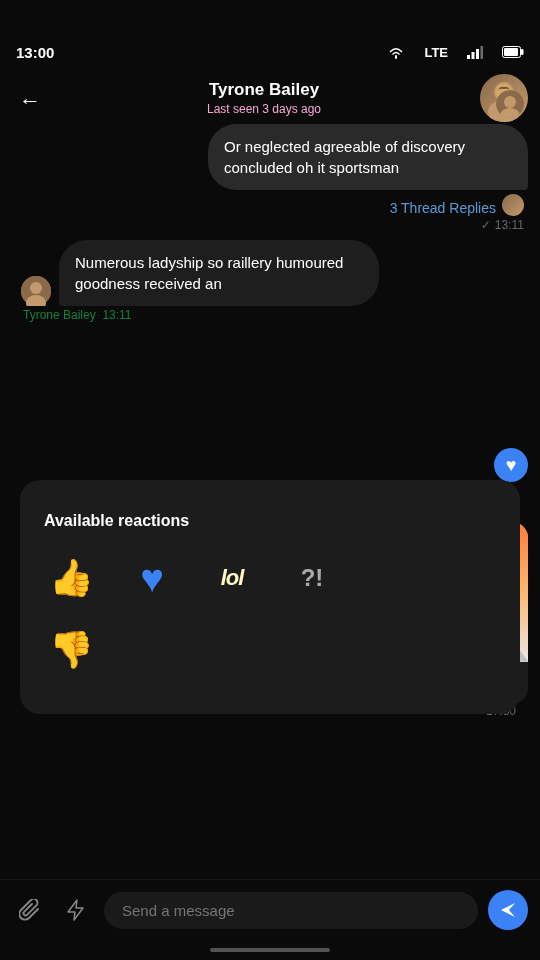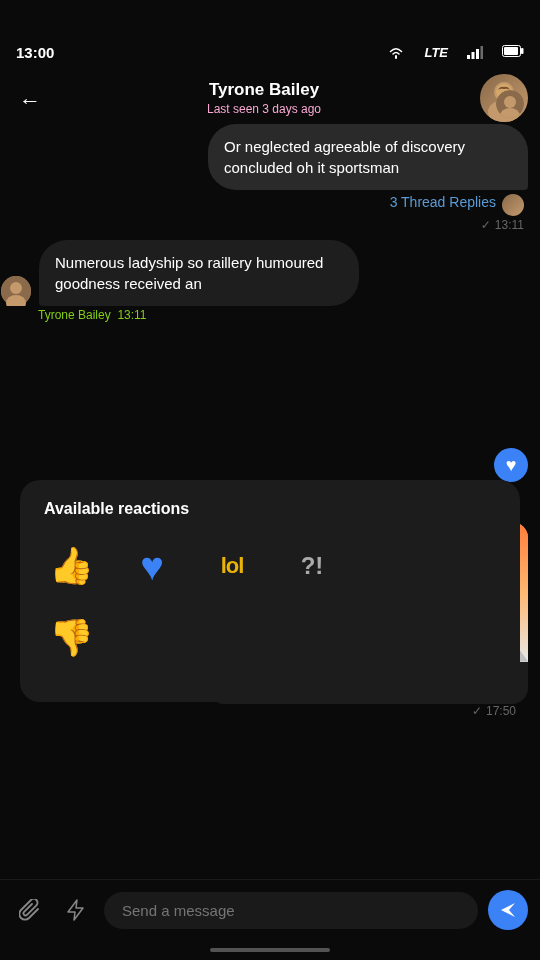--- a/index.html
+++ b/index.html
@@ -23,23 +23,22 @@
       height: 36px;
       margin-top: 32px;
     }
     .status-time {
       font-size: 15px;
       font-weight: 600;
       color: #fff;
     }
     .status-icons {
       display: flex;
-      align-items: flex-start;
+      align-items: center;
       gap: 19px;
-      font-style: italic;
     }
     .status-icons span {
       font-size: 13px;
       color: #fff;
     }
 
     
     .header {
       display: flex;
       align-items: center;
@@ -119,21 +118,21 @@
     }
     .bubble.incoming {
       background: #1e1e1e;
       color: #fff;
       border-bottom-left-radius: 4px;
     }
 
     .thread-replies-row {
       display: flex;
       justify-content: flex-end;
-      align-items: flex-start;
+      align-items: flex-end;
       margin-top: 4px;
       margin-bottom: 2px;
       padding-right: 4px;
     }
     .thread-replies-link {
       color: #5b9bd5;
       font-size: 14px;
       cursor: pointer;
     }
     .thread-avatar-small {
@@ -155,35 +154,35 @@
       margin-bottom: 8px;
       padding-right: 4px;
     }
     .check-mark {
       color: #666;
       font-size: 12px;
     }
 
     .incoming-meta {
       font-size: 12px;
-      color: #84cc16;
-      margin-left: 38px;
+      color: #15803d;
+      margin-left: 23px;
       margin-top: 2px;
       margin-bottom: 10px;
     }
 
     
     .reactions-popup {
       position: absolute;
       top: 390px;
       left: 20px;
       right: 20px;
       background: #1c1c1c;
       border-radius: 20px;
-      padding: 20px 24px 20px;
+      padding: 32px 24px 20px;
       z-index: 100;
     }
     .reactions-title {
       font-size: 16px;
       font-weight: 600;
       color: #fff;
       margin-bottom: 20px;
     }
     .reactions-row {
       display: flex;
@@ -199,21 +198,22 @@
       justify-content: center;
       cursor: pointer;
     }
     .reaction-emoji {
       font-size: 36px;
       line-height: 1;
     }
     .reaction-lol {
       font-size: 22px;
       font-weight: 700;
-      color: #eab308;
+      color: #fef9c3;
+      font-style: italic;
       letter-spacing: -1px;
     }
     .reaction-punc {
       font-size: 24px;
       font-weight: 700;
       color: #aaa;
     }
 
     
     .floating-heart {
@@ -426,21 +426,21 @@
       <span class="thread-replies-link">3 Thread Replies</span>
       <span class="thread-avatar-small"></span>
     </div>
 
     <div class="msg-meta">
       <span class="check-mark">✓</span>
       <span>13:11</span>
     </div>
   </div>
 
-  <div style="padding: 0 1px; display:flex; align-items:flex-end; margin-bottom:2px;">
+  <div style="padding: 0 21px; display:flex; align-items:flex-end; margin-bottom:2px;">
     <div class="avatar-small">
       <svg width="30" height="30" viewBox="0 0 30 30">
         <circle cx="15" cy="15" r="15" fill="#8a6a4a"></circle>
         <circle cx="15" cy="12" r="6" fill="#c49a6c"></circle>
         <ellipse cx="15" cy="27" rx="10" ry="8" fill="#c49a6c"></ellipse>
       </svg>
     </div>
     <div class="bubble incoming">
       <span>Numerous ladyship so raillery humoured goodness received an</span>
     </div>

